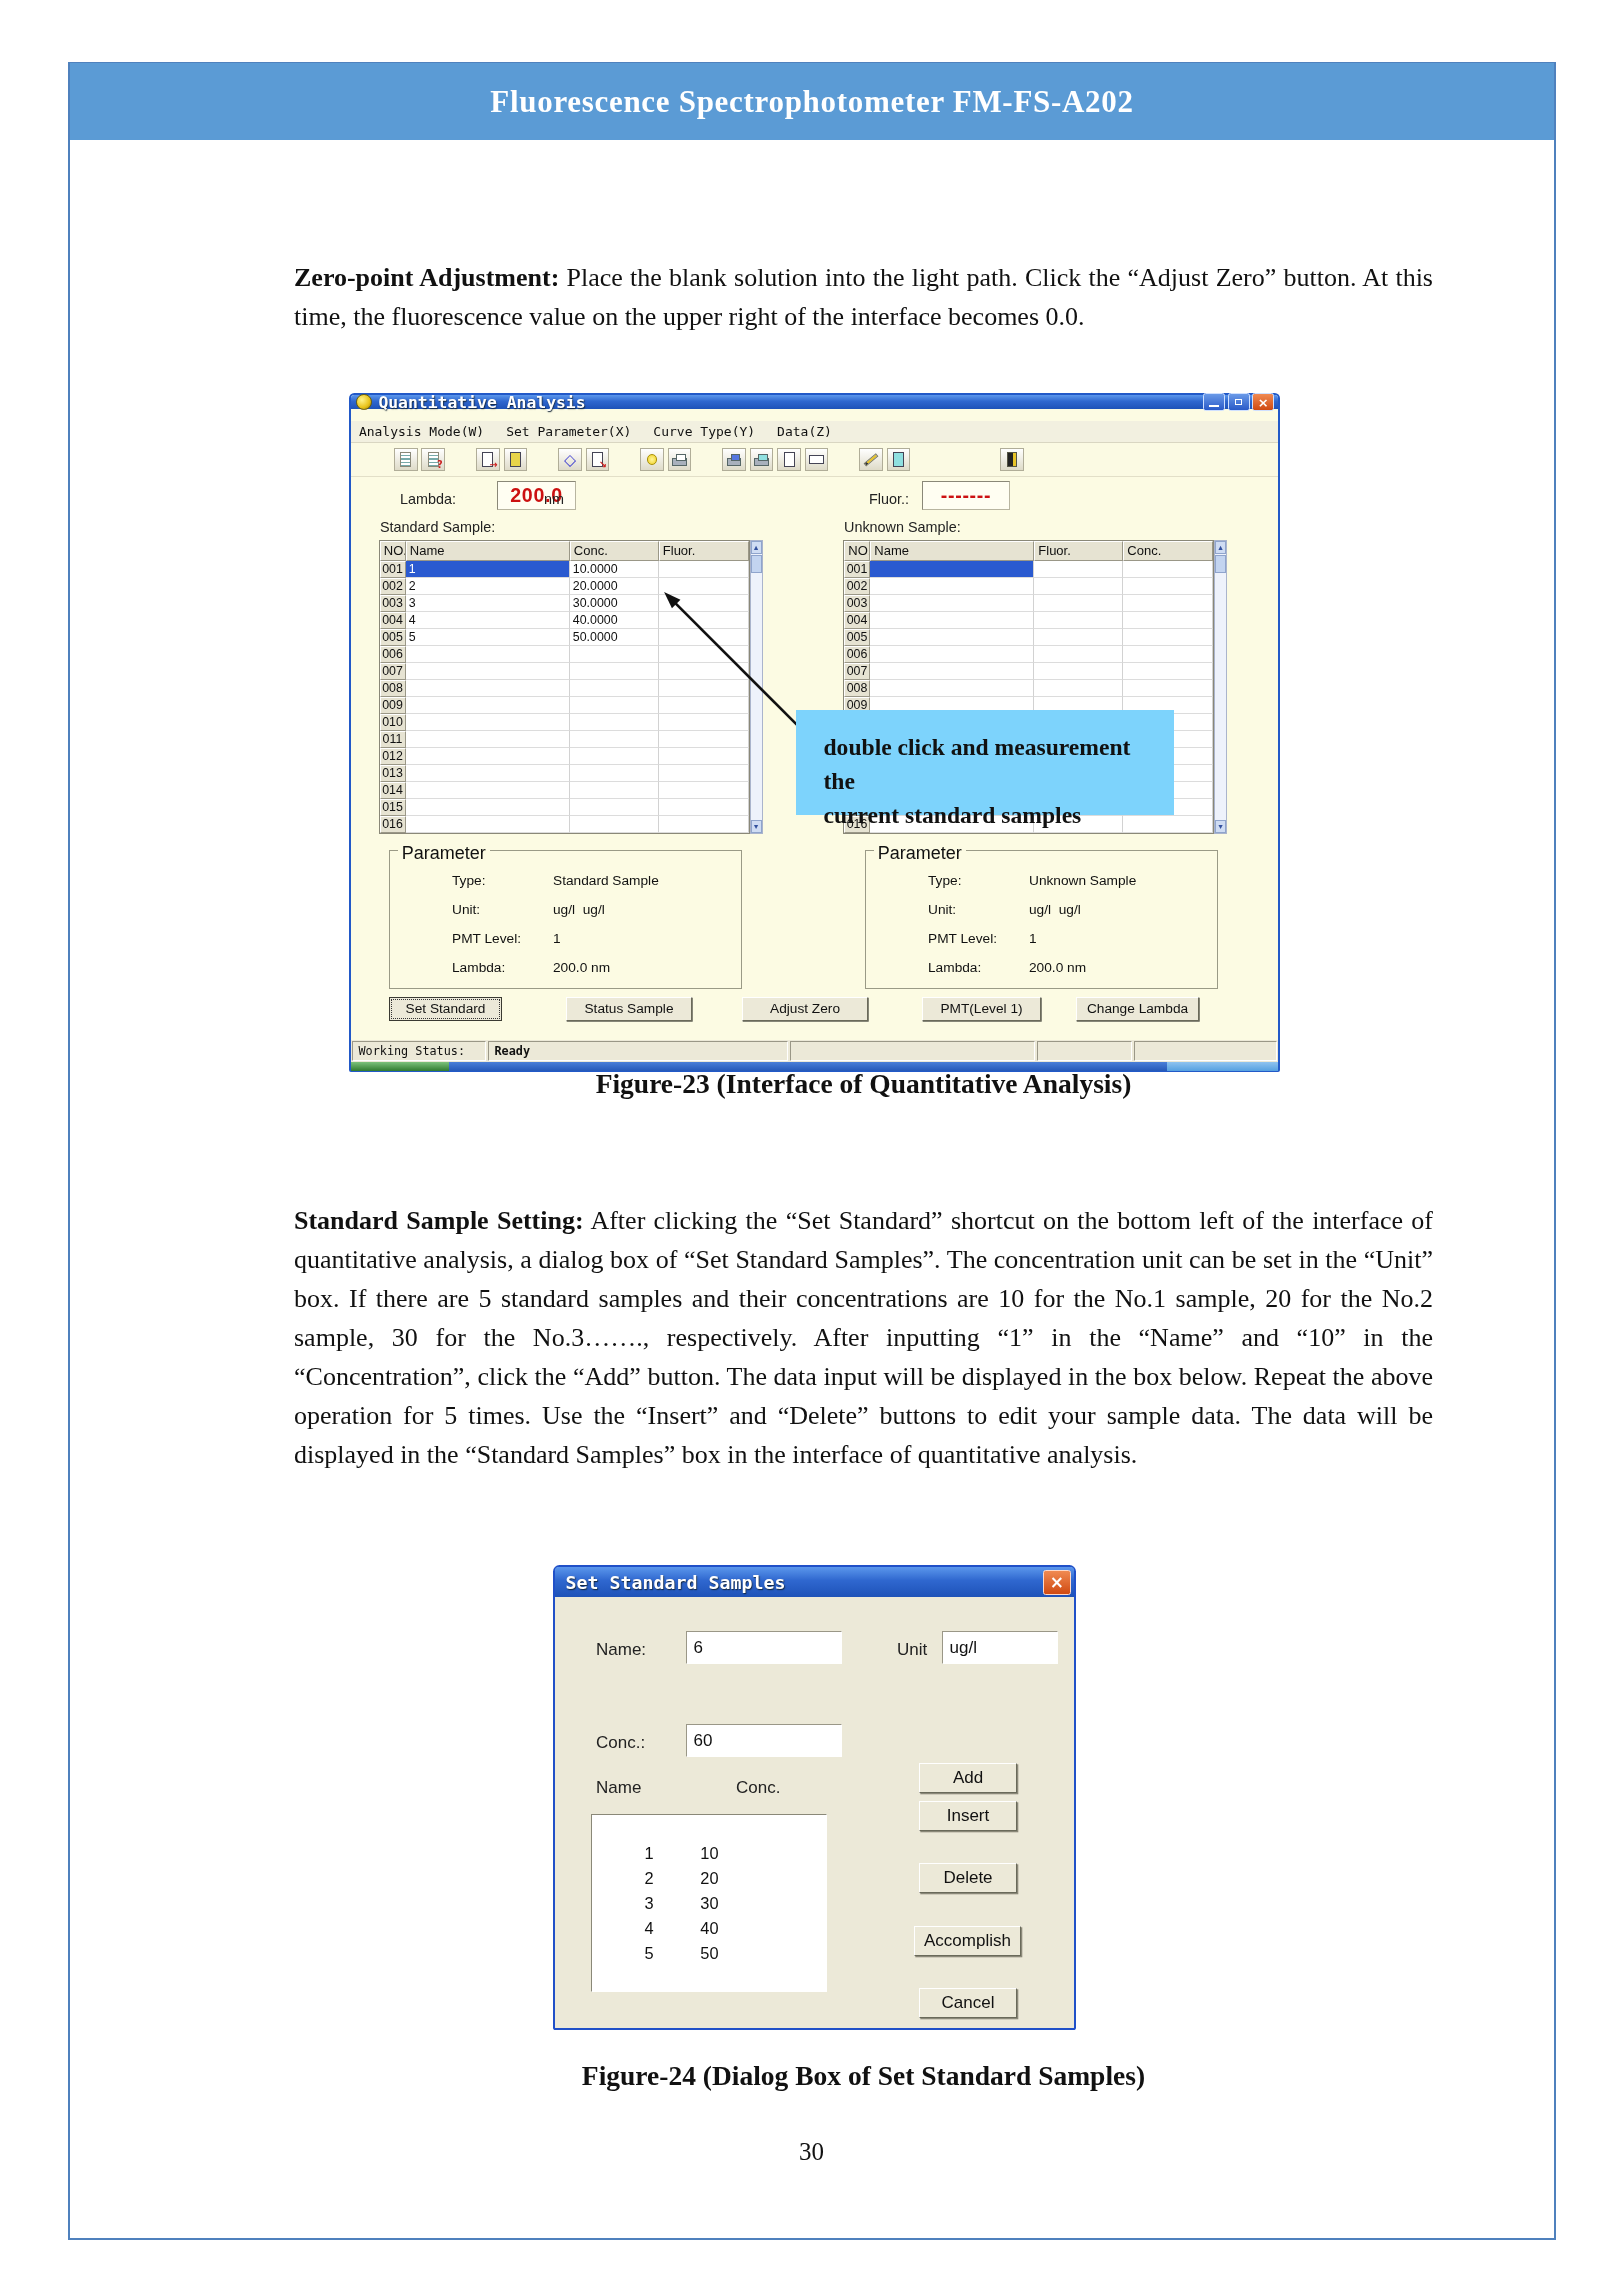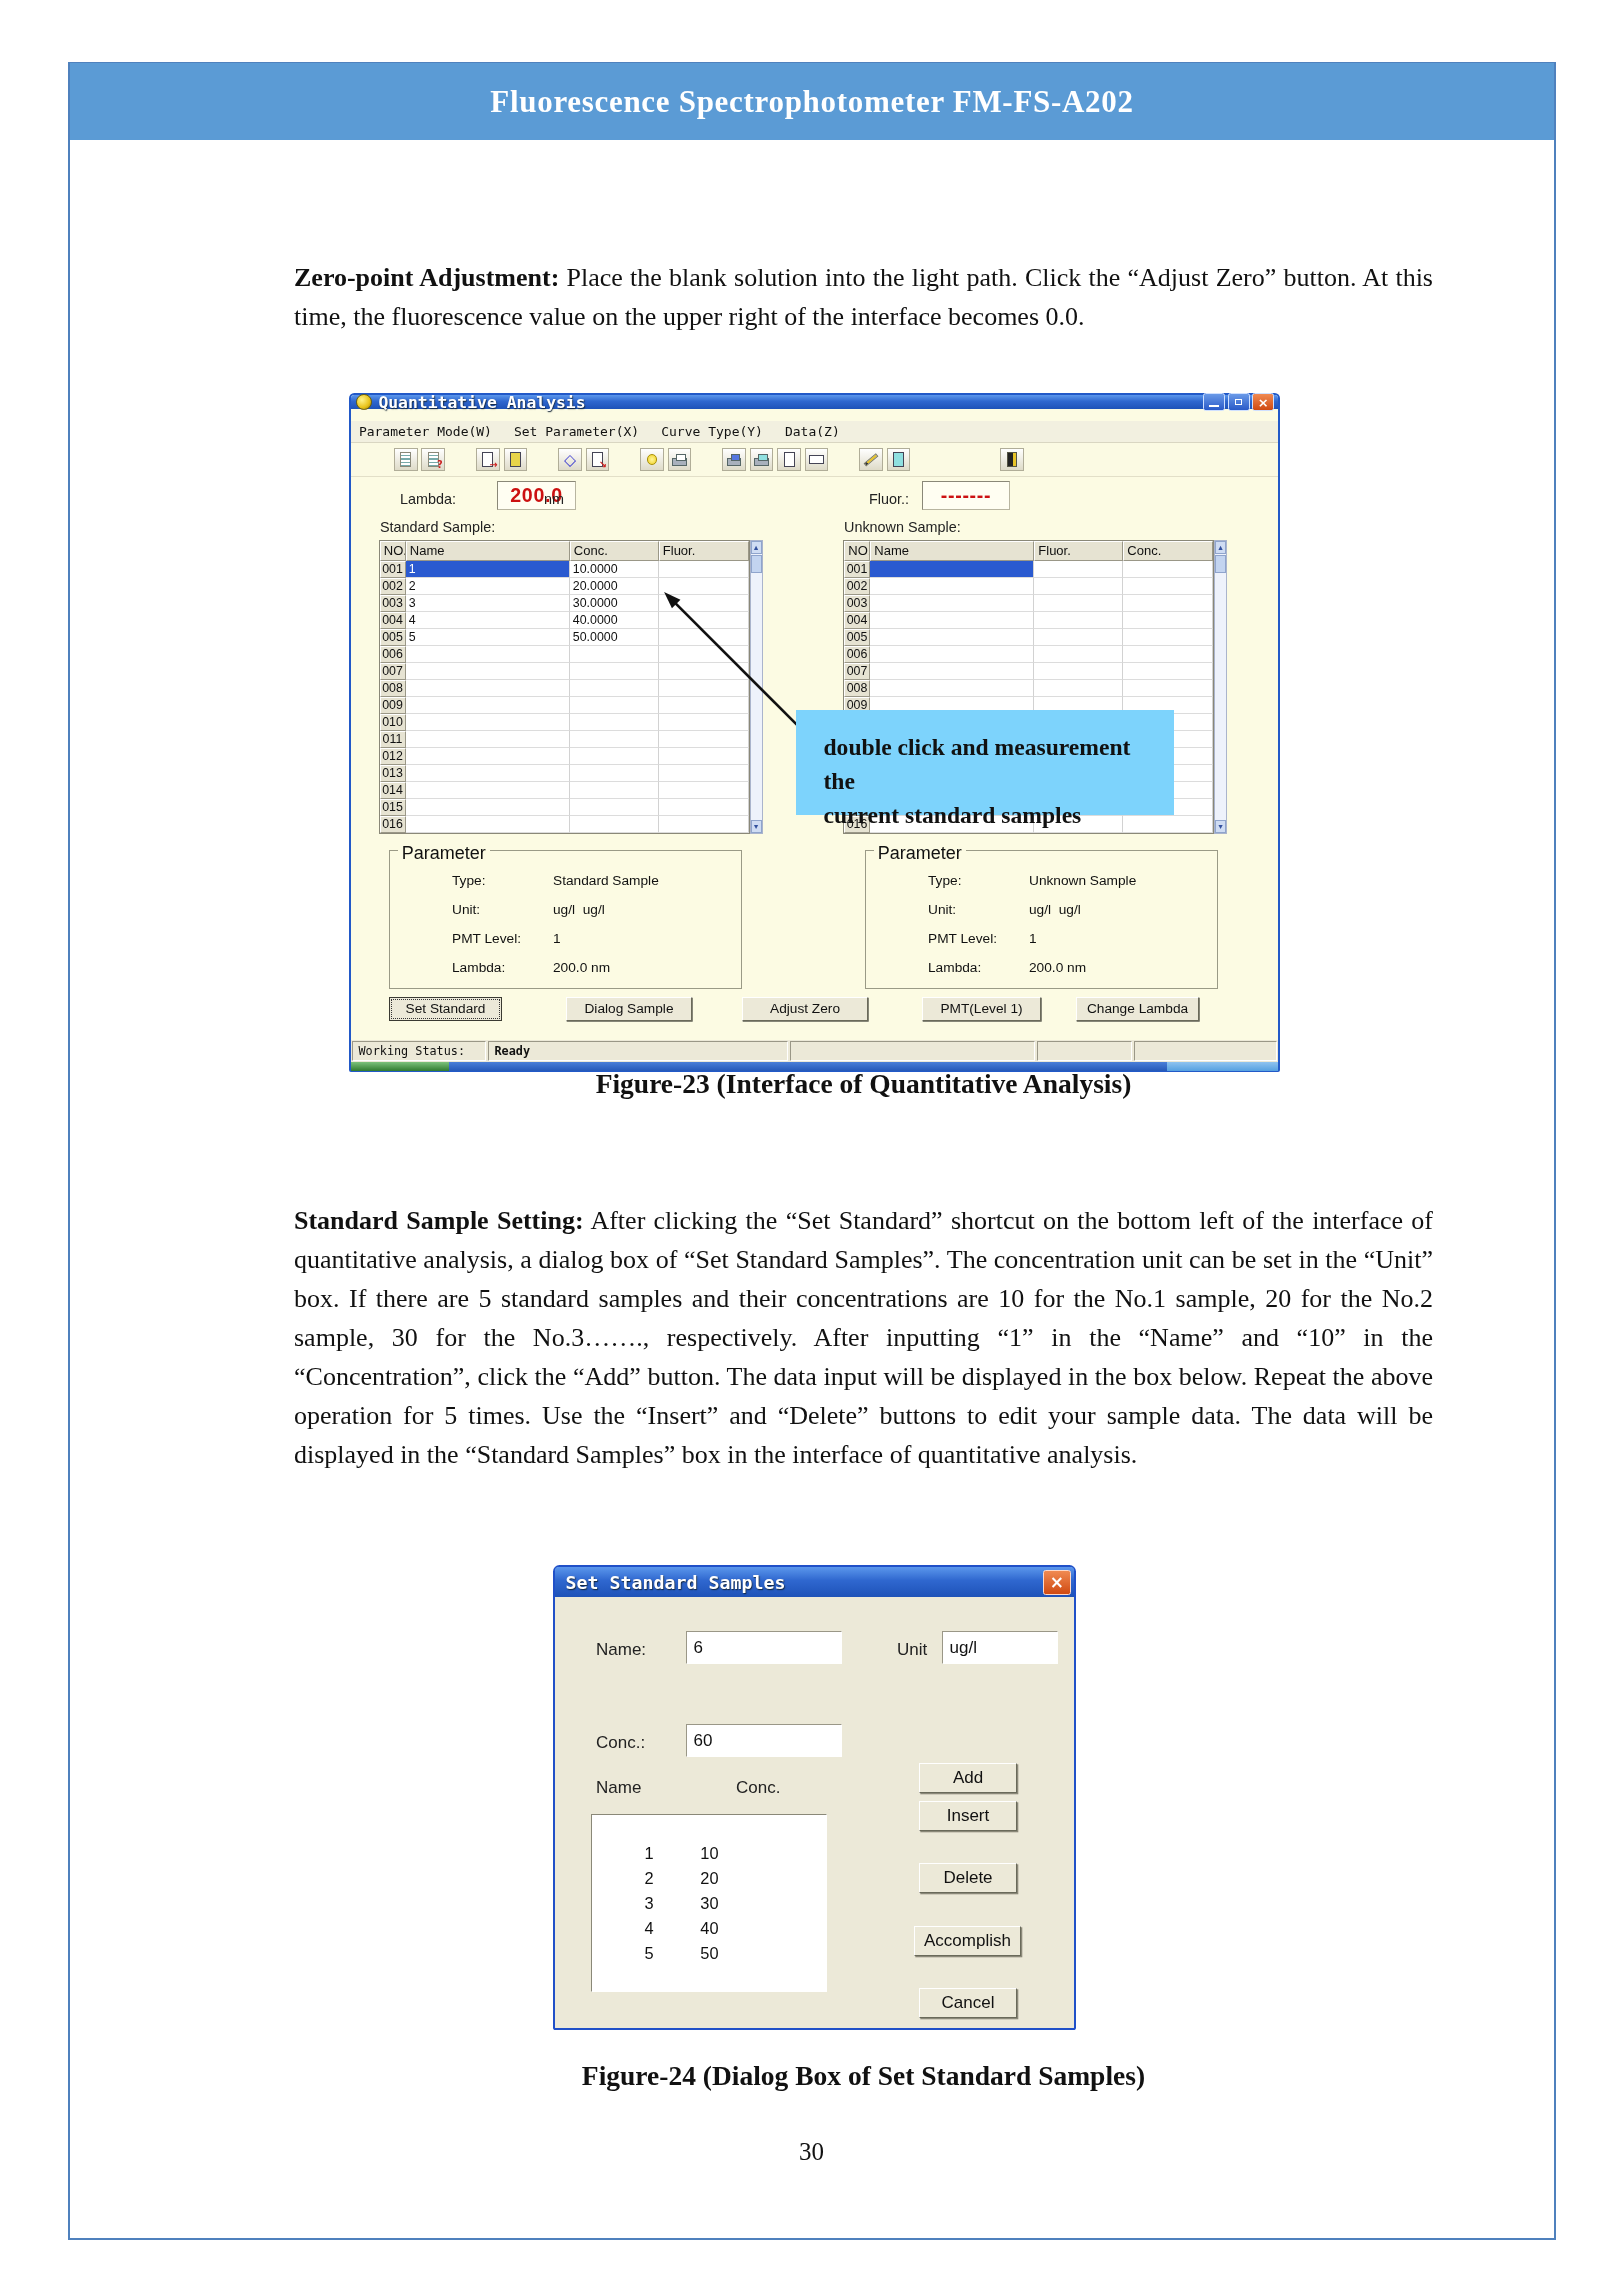--- a/index.html
+++ b/index.html
@@ -174,21 +174,21 @@
         <div class="winbtn">
             <span class="glyph-restore"></span>
           </div>
         <div class="winbtn close">
             <span>×</span>
           </div>
       </div>
     </div>
 
     <div class="menubar">
-      <span>Parameter Mode(W)</span>
+      <span>Analysis Mode(W)</span>
       <span>Set Parameter(X)</span>
       <span>Curve Type(Y)</span>
       <span>Data(Z)</span>
     </div>
 
     <div class="toolbar">
       <div class="tgroup">
         <div class="icon">
             <span class="pageShape grid"></span>
           </div>
@@ -510,21 +510,21 @@
     </div>
     <div class="pgroup" style="left:514px;">
       <span class="legend">Parameter</span>
       <div class="prow" style="top:22px;"><span class="pl">Type:</span><span>Unknown Sample</span></div>
       <div class="prow" style="top:51px;"><span class="pl">Unit:</span><span>ug/l  ug/l</span></div>
       <div class="prow" style="top:80px;"><span class="pl">PMT Level:</span><span>1</span></div>
       <div class="prow" style="top:109px;"><span class="pl">Lambda:</span><span>200.0 nm</span></div>
     </div>
 
     <div class="xpbtn default" style="left:38px;  width:113px;">Set Standard</div>
-    <div class="xpbtn" style="left:215px; width:126px;">Dialog Sample</div>
+    <div class="xpbtn" style="left:215px; width:126px;">Status Sample</div>
     <div class="xpbtn" style="left:391px; width:126px;">Adjust Zero</div>
     <div class="xpbtn" style="left:571px; width:119px;">PMT(Level 1)</div>
     <div class="xpbtn" style="left:725px;width:123px;">Change Lambda</div>
 
     <div class="statusbar">
       <div class="seg" style="width:134px;">
           <span>Working Status:</span>
         </div>
       <div class="seg" style="width:300px;font-weight:bold;">
           <span>Ready</span>

